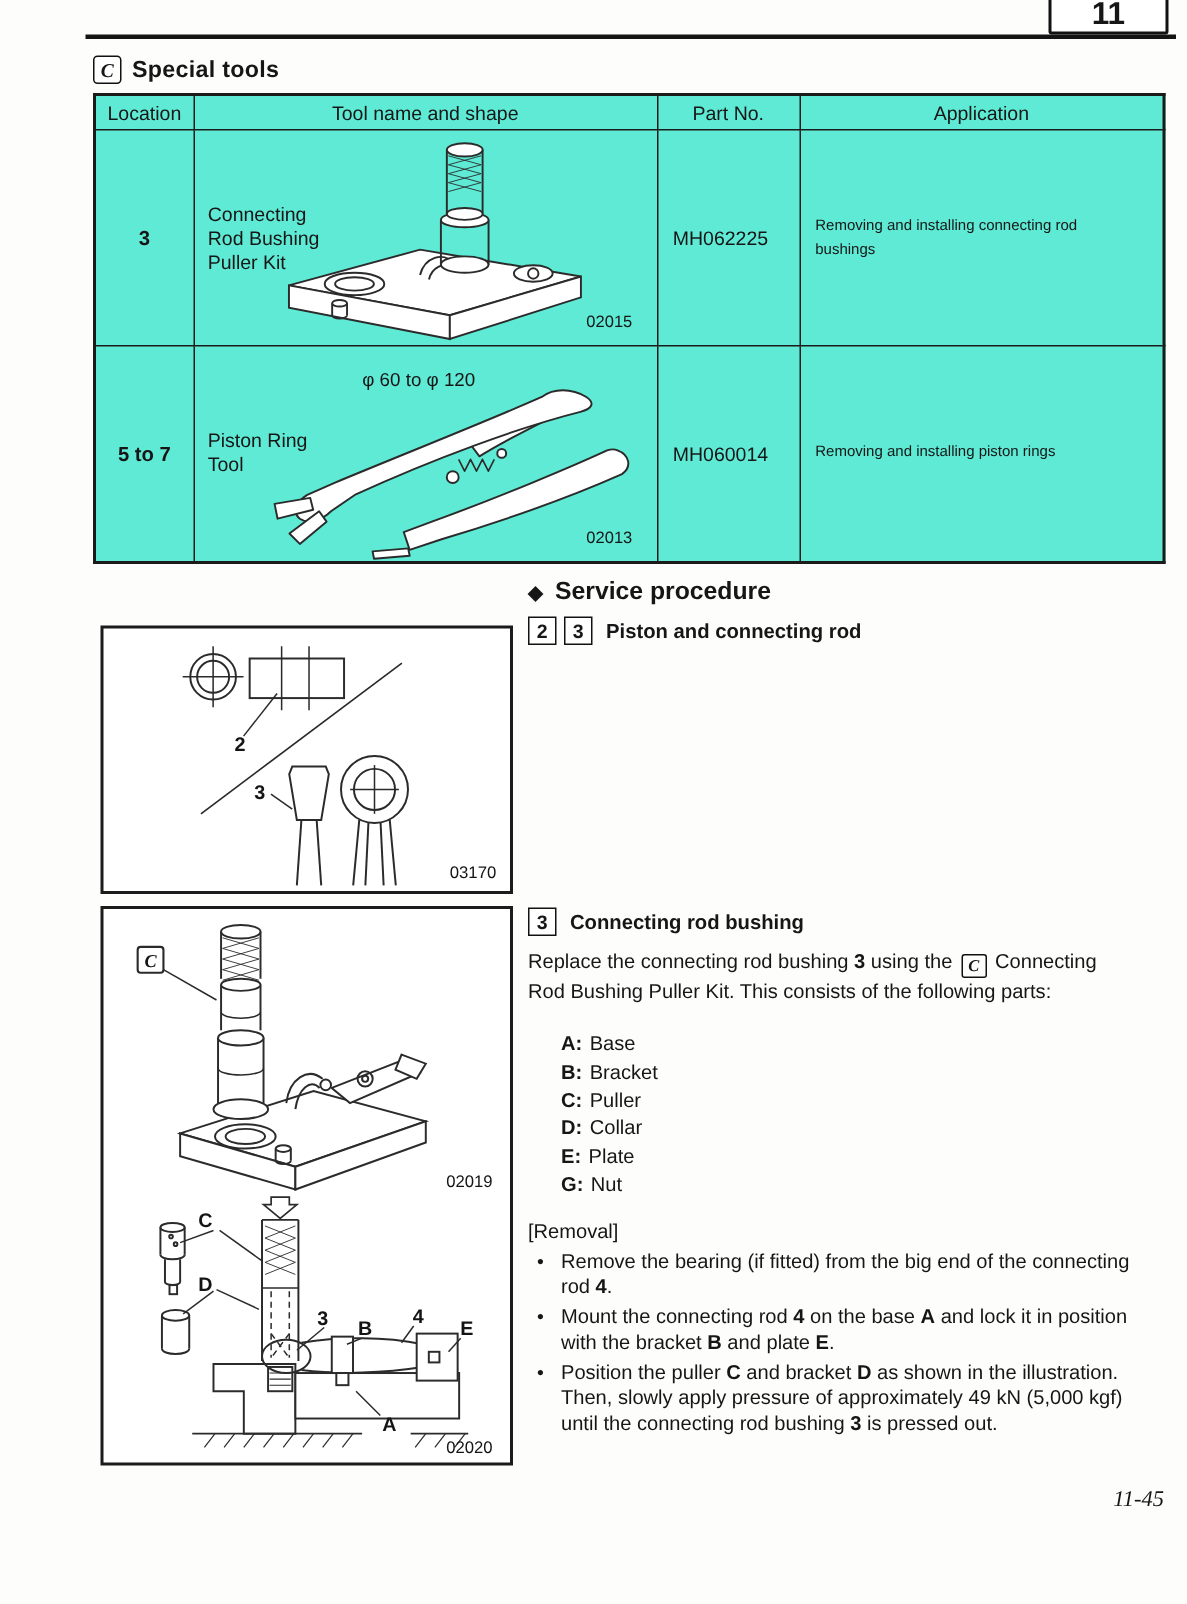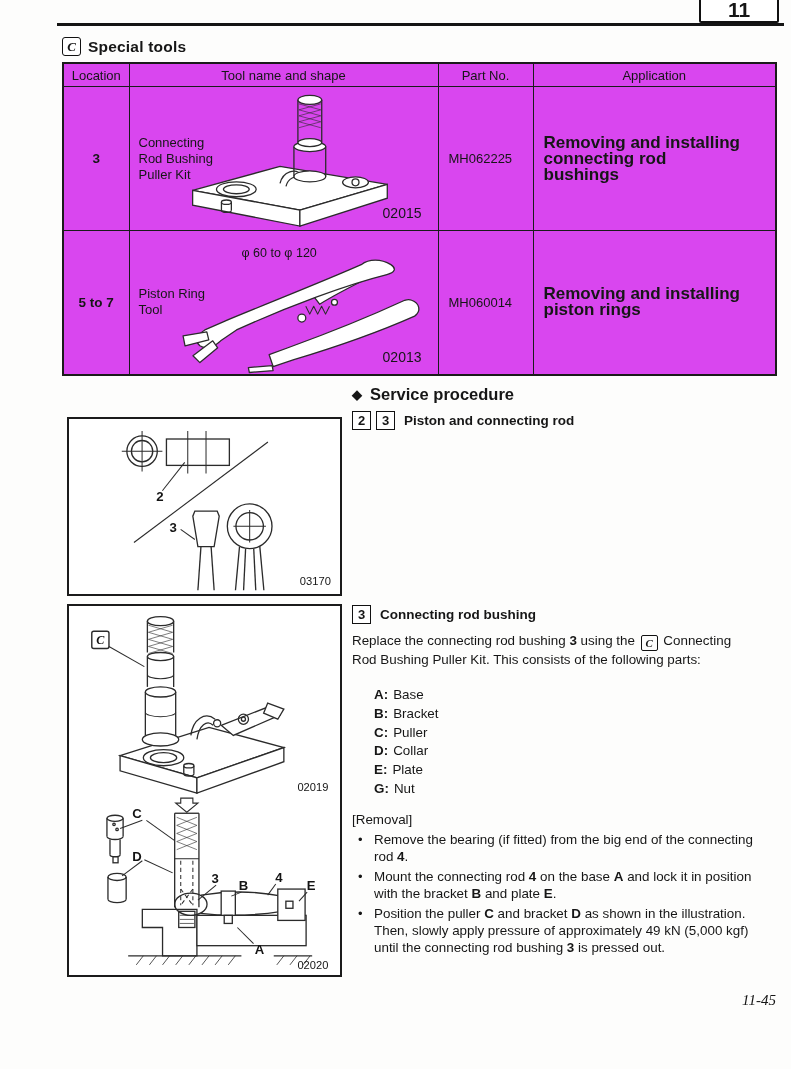--- a/index.html
+++ b/index.html
@@ -23,37 +23,37 @@
   .tool-mark{
     width:17px;height:17px;border:1.7px solid #111;border-radius:3px;background:#fff;
     display:inline-flex;align-items:center;justify-content:center;
     font:italic bold 13px/15px "Liberation Serif", serif;flex:0 0 auto;
   }
   .st-header .title{font-size:15.5px;font-weight:bold;letter-spacing:.2px;}
 
   
   table.st-table{
     position:absolute;left:62px;top:62px;width:713px;
-    border-collapse:collapse;table-layout:fixed;background:#d946ef;
+    border-collapse:collapse;table-layout:fixed;background:#5eead4;
     border:2px solid #1b1b1b;
   }
   .st-table th,.st-table td{border:1px solid #1b1b1b;padding:0;vertical-align:middle;}
   .st-table th{height:22px;font-weight:normal;font-size:13px;text-align:center;}
   .st-table tr.toolrow{height:144px;}
   td.loc{text-align:center;font-weight:bold;font-size:13.5px;}
   td.toolcell{position:relative;}
   td.toolcell svg{position:absolute;left:0;top:0;width:100%;height:100%;}
   .toolname{
     position:absolute;left:9px;top:50%;transform:translateY(-50%);
     width:95px;font-size:13px;line-height:16px;white-space:pre-line;
   }
   .sizelabel{position:absolute;left:112px;top:15px;font-size:12.5px;}
-  .figcode{position:absolute;right:16px;bottom:9px;font-size:14px;}
+  .figcode{position:absolute;right:16px;bottom:9px;font-size:11px;}
   td.part{font-size:13px;padding-left:10px;}
-  td.app{font-size:17px;line-height:16px;padding:6px 8px 6px 10px;white-space:pre-line;font-weight:bold;}
+  td.app{font-size:10px;line-height:16px;padding:6px 8px 6px 10px;white-space:pre-line;}
 
   
   .figbox{position:absolute;background:#fff;border:2px solid #1b1b1b;}
   #fig1{left:67px;top:417px;width:271px;height:175px;}
   #fig2{left:67px;top:604px;width:271px;height:369px;}
   .figbox svg{display:block;width:100%;height:100%;}
   svg text{font-family:"Liberation Sans",sans-serif;fill:#141414;}
   svg text.lbl{font-size:13px;font-weight:bold;}
   svg text.code{font-size:11px;}
   svg text.mark{font-family:"Liberation Serif",serif;font-style:italic;font-weight:bold;font-size:12px;}

